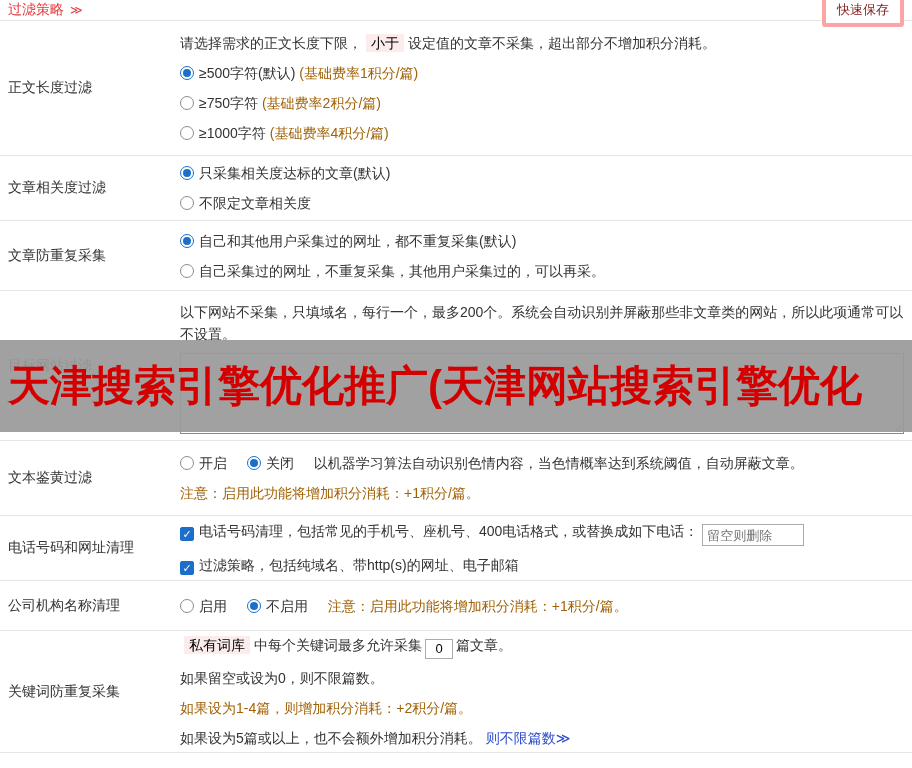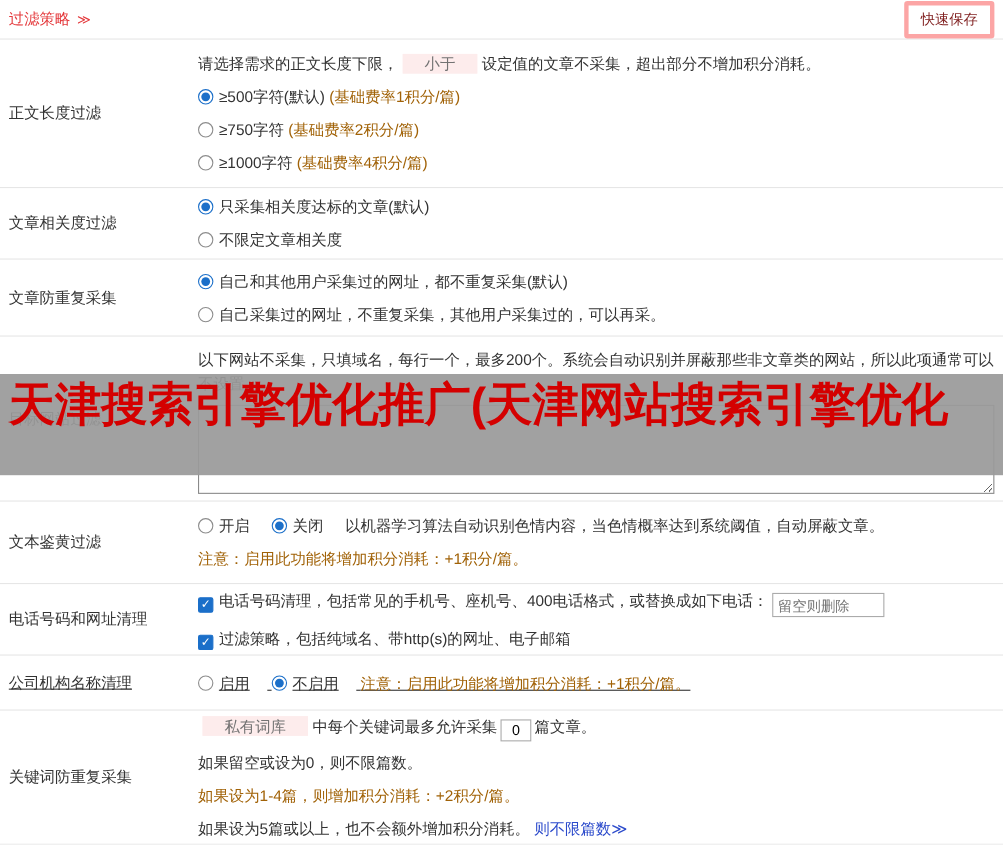--- a/index.html
+++ b/index.html
@@ -6,21 +6,21 @@
   html, body { width: 912px; height: 768px; }
   body {
     font-family: "Liberation Sans", "DejaVu Sans", sans-serif;
     font-size: 14px;
     color: #333;
     background: #fff;
     position: relative;
     overflow: hidden;
   }
   .header {
-    height: 36px;
+    height: 21px;
     display: flex;
     align-items: center;
     justify-content: space-between;
     padding: 0 8px;
     border-bottom: 1px solid #e6e6e6;
     gap: 11px;
   }
   .page-title { color: #e4393c; font-size: 14px; }
   .page-title .chev { font-size: 12px; margin-left: 2px; }
   .save-btn {
@@ -36,43 +36,43 @@
   .row {
     display: flex;
     border-bottom: 1px solid #e6e6e6;
   }
   .r1 { height: 135px; }
   .r2 { height: 65px; }
   .r3 { height: 70px; }
   .r4 { height: 150px; }
   .r5 { height: 75px; }
   .r6 { height: 65px; }
-  .r7 { height: 50px; text-decoration: underline; }
+  .r7 { height: 50px; }
   .r8 { height: 122px; }
   .row-label {
     width: 172px;
     flex: 0 0 172px;
     padding: 6px 8px;
     display: flex;
     align-items: center;
     color: #333;
   }
   .row-content {
     flex: 1;
     padding: 6px 8px 6px 8px;
     display: flex;
     flex-direction: column;
     justify-content: center;
   }
   .line { margin: 4px 0; line-height: 22px; }
   .red { color: #a16207; }
   .hl {
     background: #fdecec;
-    color: #737373;
-    padding: 1px 20px;
+    color: #000000;
+    padding: 1px 5px;
     margin: 0 4px;
   }
   .link { color: #2b4acb; cursor: pointer; }
   .radio {
     display: inline-block;
     width: 14px; height: 14px;
     border: 1px solid #8c8c8c;
     border-radius: 50%;
     background: #fff;
     vertical-align: -2px;
@@ -135,20 +135,21 @@
     margin: 0 3px;
   }
   .watermark {
     position: absolute;
     left: 0;
     top: 340px;
     width: 912px;
     height: 92px;
     background: rgba(154, 154, 154, 0.93);
     display: flex;
+    align-items: center;
     overflow: hidden;
     pointer-events: none;
   }
   .watermark-text {
     color: #d40000;
     font-size: 42px;
     font-weight: bold;
     white-space: nowrap;
     padding-left: 8px;
   }

